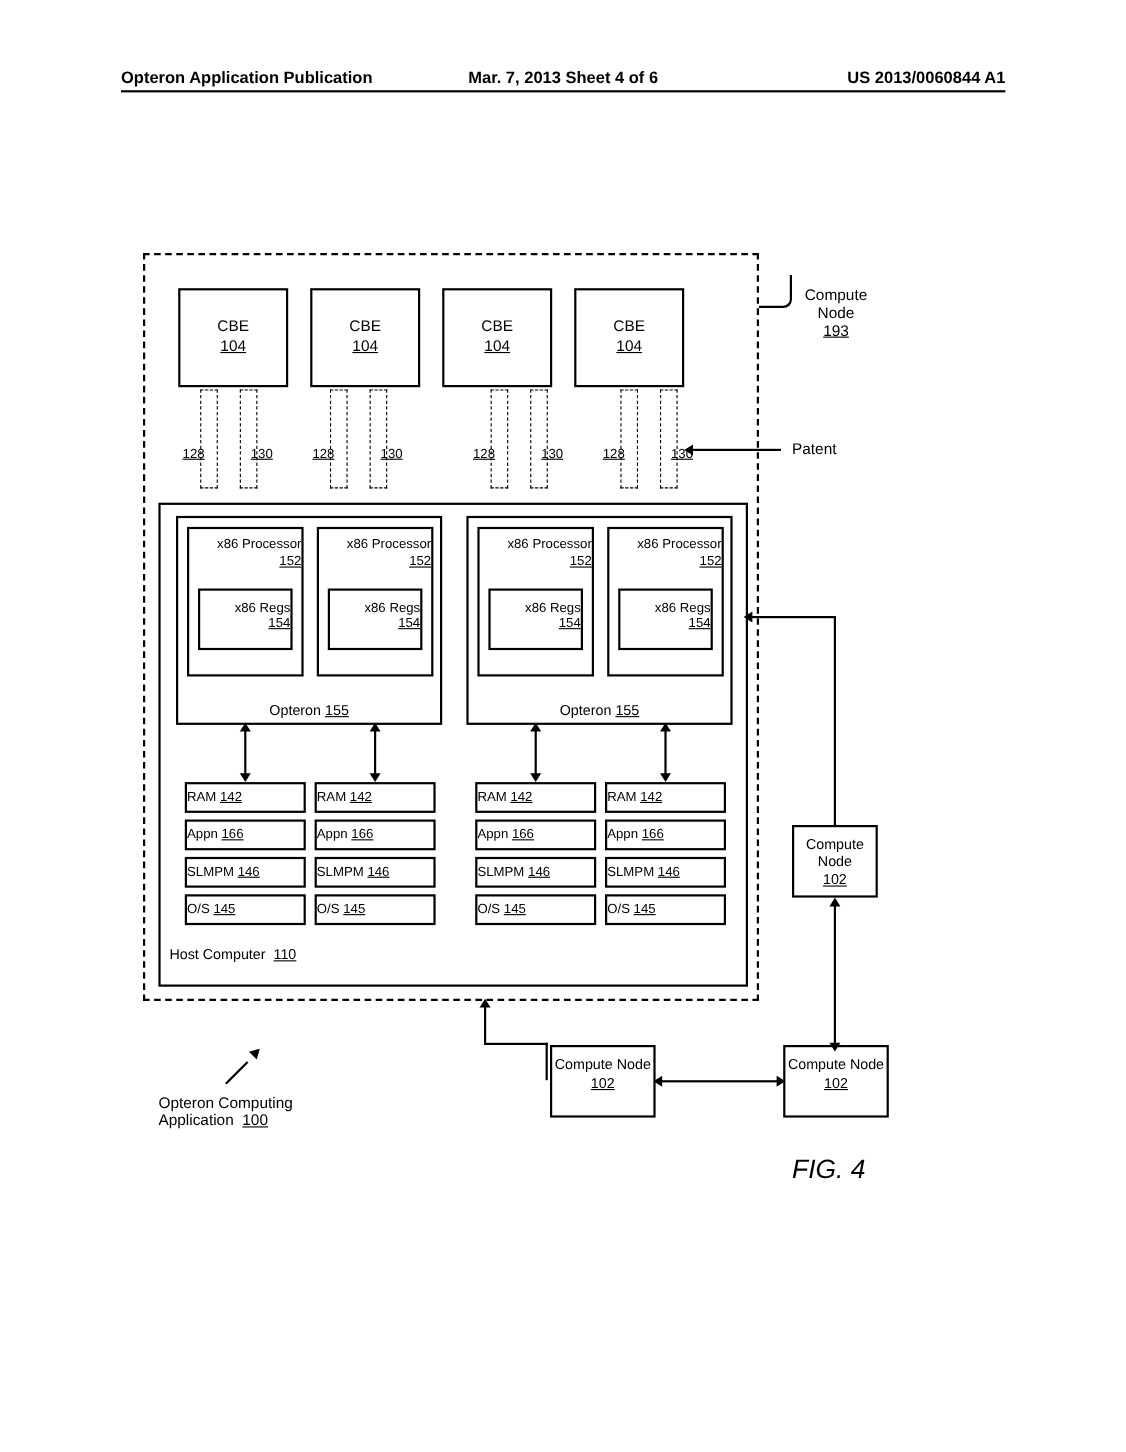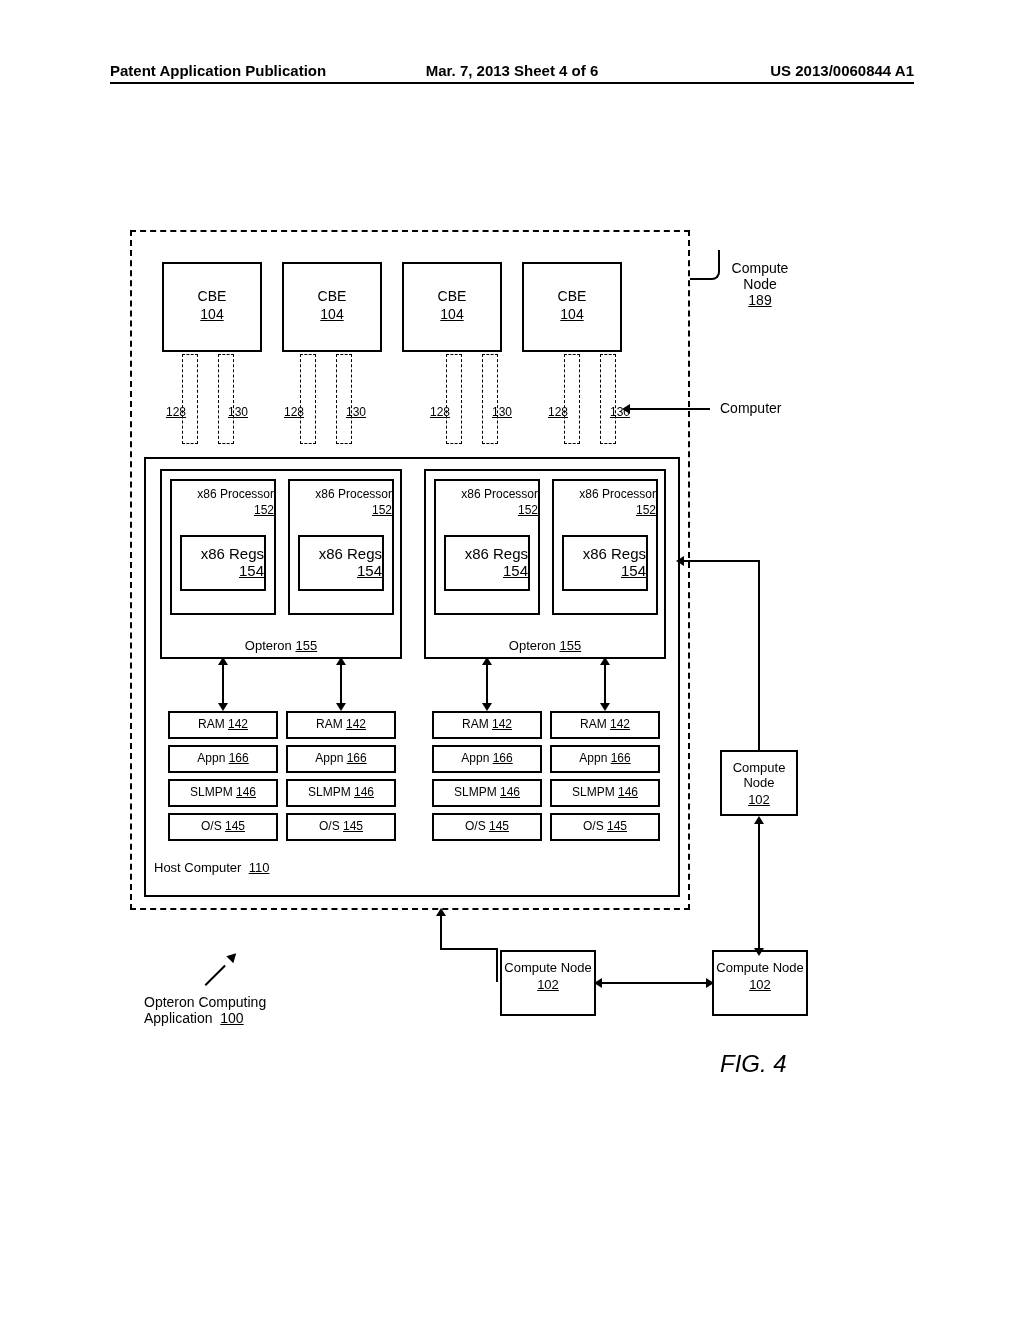--- a/index.html
+++ b/index.html
@@ -117,41 +117,40 @@
     font-size: 12px;
     padding-top: 6px;
   }
   .proc .pname { display:block; }
   .proc .ref { text-decoration: underline; display:block; margin-top:2px;margin-left:16px; }
   .regs {
     margin: 18px auto 0 auto;
     width: 86px; height: 56px;
     border: 2px solid black;
     padding-top: 8px;
-    font-size: 15px;
+    font-size: 12px;
   }
   .opt-label {
     position: absolute;
     bottom: 4px;
     left: 0; right: 0;
     text-align: center;
     font-size: 13px;
   }
   .opt-label .ref { text-decoration: underline; margin-top: 15px; }
 
   .mem-col {
     position: absolute;
     top: 252px;
     width: 110px;
   }
   .mem-col .row {
     border: 2px solid black;
     height: 28px;
     margin-bottom: 6px;
-    text-align: center;
     font-size: 12px;
     padding-top: 4px;
   }
   .mem-col .row .lbl { }
   .mem-col .row .ref { text-decoration: underline; }
 
   
   .arrow-vert {
     position: absolute;
     width: 2px;
@@ -251,21 +250,21 @@
     border-radius: 0 0 8px 0;
     border-top: none;
     border-left: none;
   }
 </style>
 </head>
 <body>
 
 <div class="page">
   <div class="hdr">
-    <span class="hdr-left">Patent Application Publication</span>
+    <span class="hdr-left">Opteron Application Publication</span>
     <span class="hdr-mid">Mar. 7, 2013  Sheet 4 of 6</span>
     <span class="hdr-right">US 2013/0060844 A1</span>
   </div>
   <div class="hdr-line"></div>
 
   <div class="diagram">
 
     <div class="node103">
 
       <div class="cbe-row">
@@ -393,26 +392,26 @@
         <span class="num" style="left:-22px;">128</span>
       </div>
       <div class="fabric" style="left:468px; top:122px;">
         <span class="num" style="left:4px;">130</span>
       </div>
 
     </div>
 
     <div class="ext-label" style="left:590px; top:30px; width:80px;">
       <span>Compute Node</span>
-      <span class="ref">189</span>
+      <span class="ref">193</span>
     </div>
     <div class="curve" style="left:560px; top:20px; width:30px; height:30px;"></div>
 
     <div class="leader" style="left:498px; top:178px; width:82px;"></div>
-    <div class="ext-label" style="left:590px; top:170px;">Computer</div>
+    <div class="ext-label" style="left:590px; top:170px;">Patent</div>
 
     <div class="leader" style="left:552px; top:330px; width:78px;"></div>
     <div class="arrow-vert" style="left:628px; top:330px; height:190px; background:black;"></div>
     <div class="compute-node-box" style="left:590px; top:520px; width:78px; height:66px;">
       <span>Compute Node</span>
       <span class="ref">102</span>
     </div>
     <div class="arrow-vert dbl" style="left:628px; top:592px; height:128px;"></div>
 
     <div class="compute-node-box" style="left:370px; top:720px; width:96px; height:66px;">

